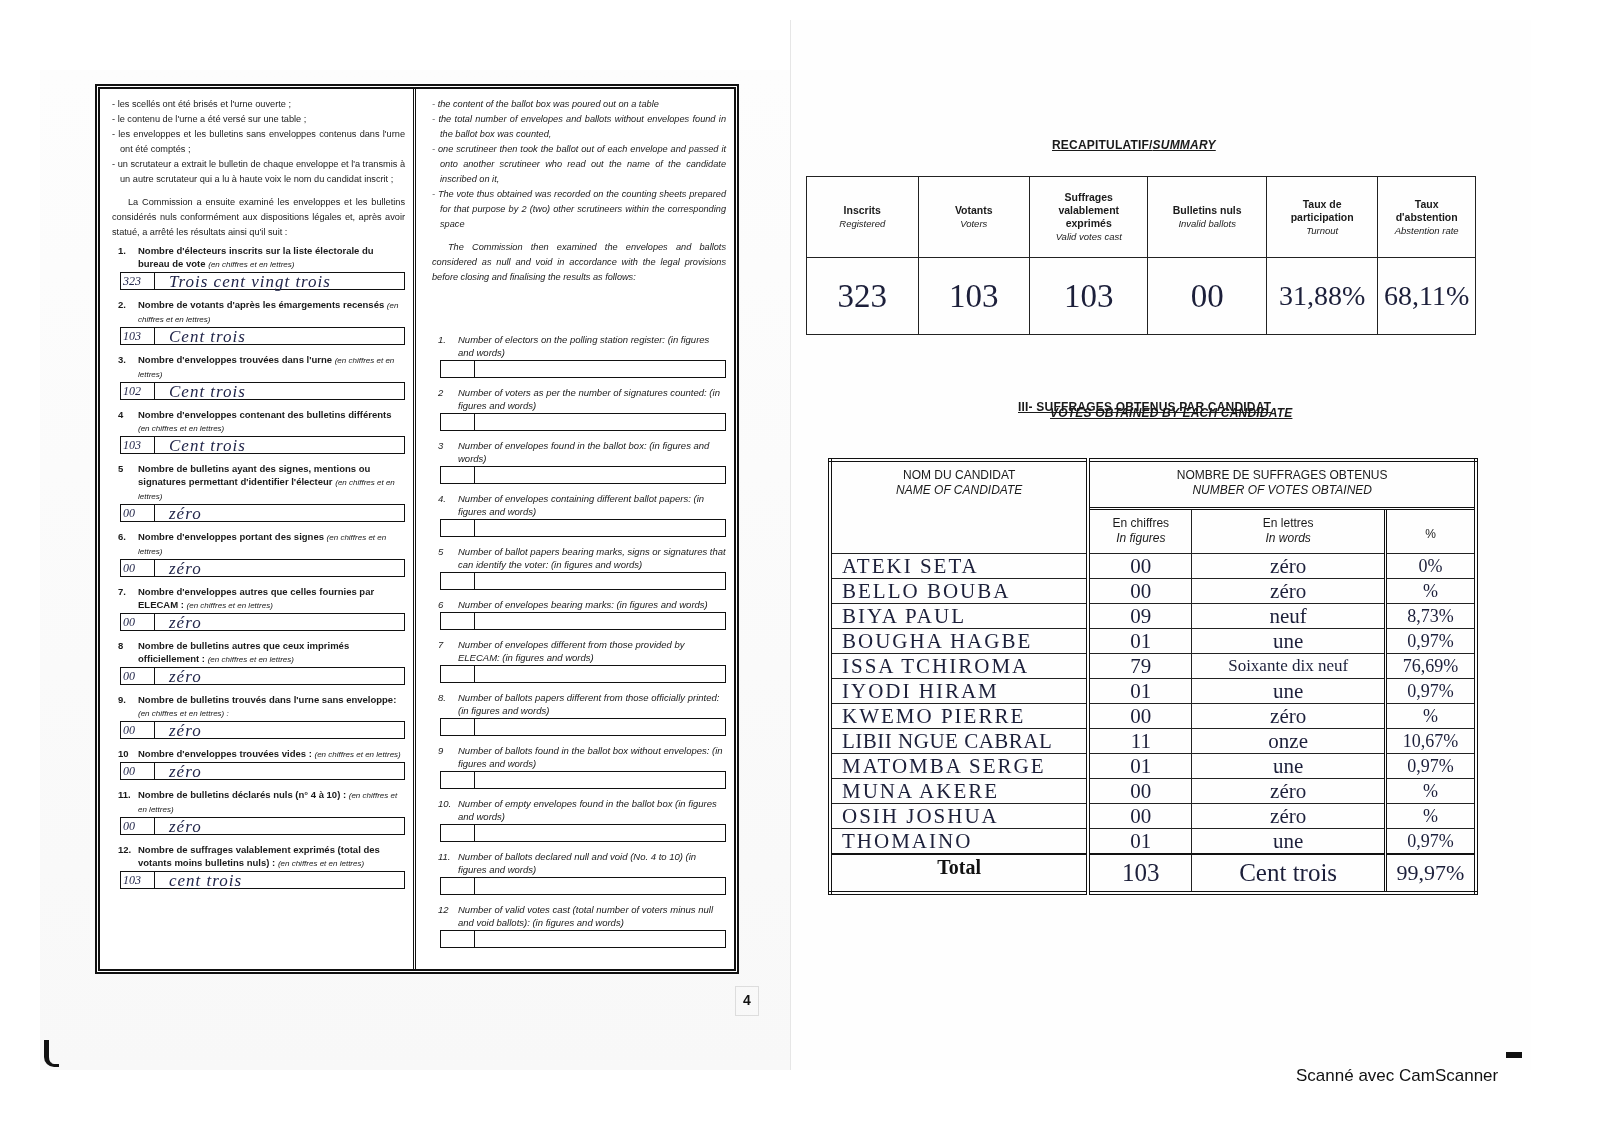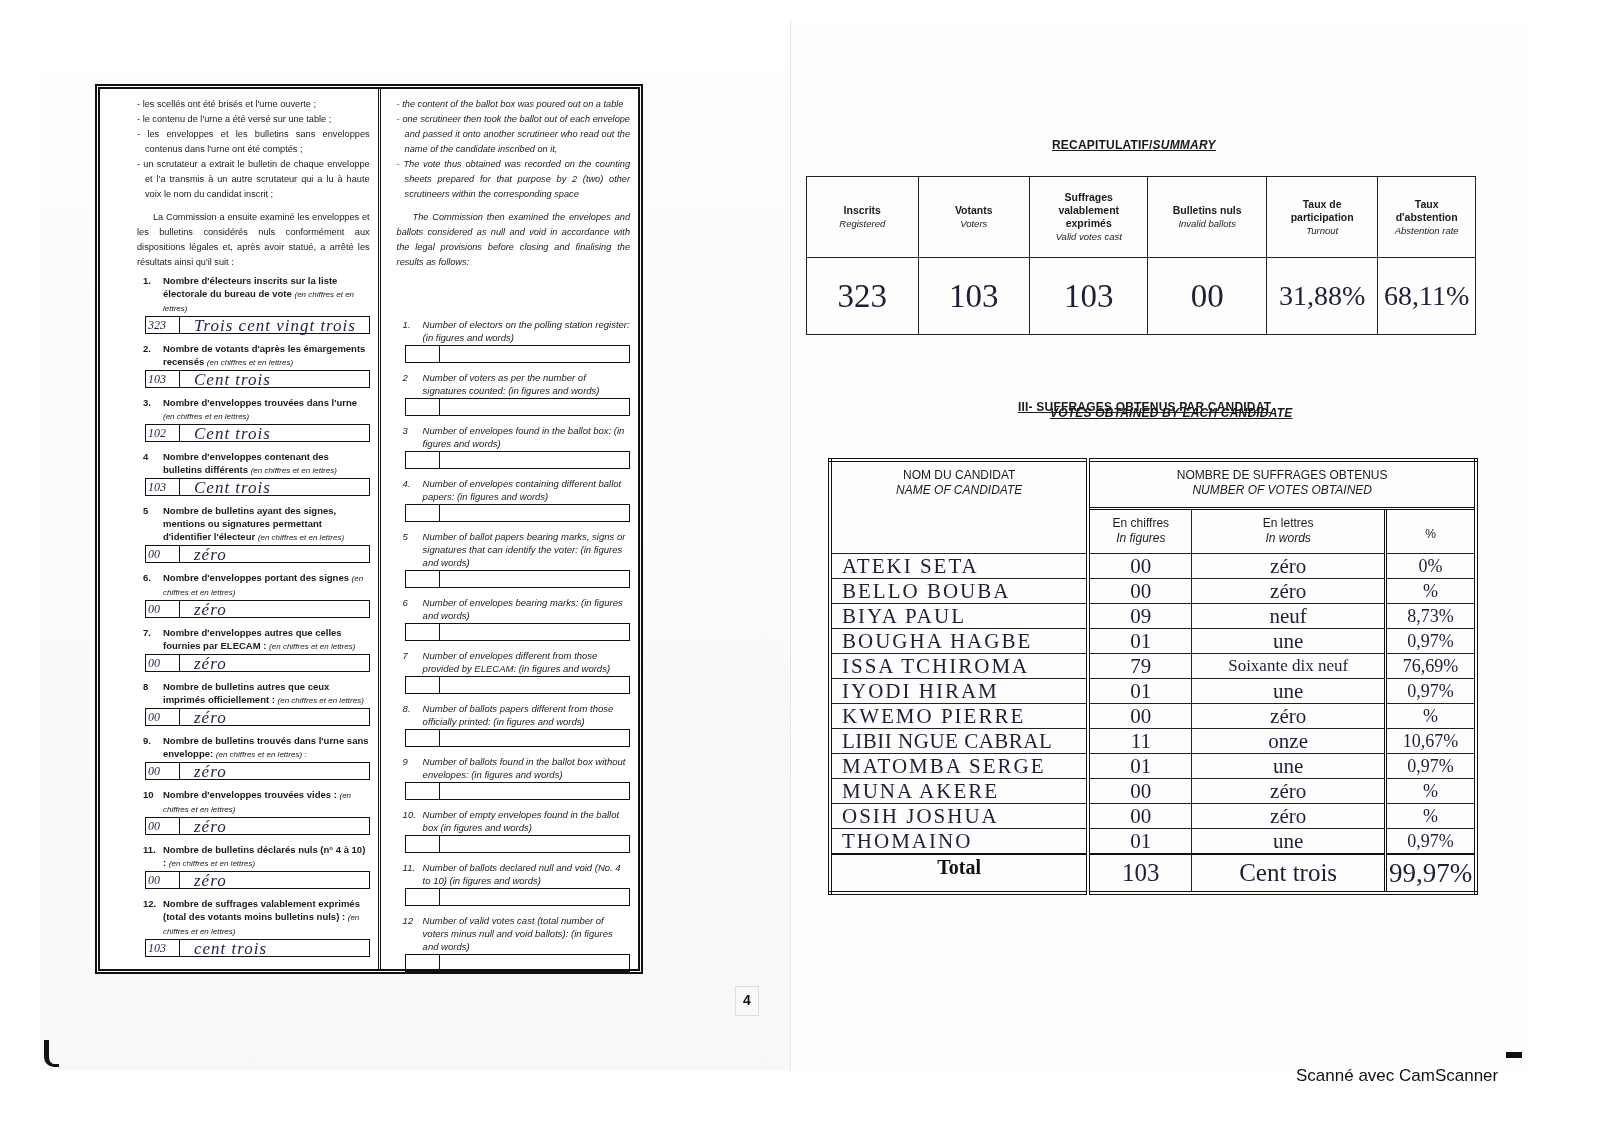--- a/index.html
+++ b/index.html
@@ -17,23 +17,23 @@
       position: absolute; left: 790px; top: 20px; width: 740px; height: 1050px;
       background: #fefefe;
       border-left: 1px solid #e6e6e6;
     }
     .left-edge-mark { position:absolute; left:44px; top:1040px; width:10px; height:24px;
       border-left:5px solid #111; border-bottom:3px solid #111; border-bottom-left-radius:10px; }
     .right-edge-mark { position:absolute; left:1506px; top:1052px; width:16px; height:6px; background:#111; }
 
     
     .form {
-      position: absolute; left: 95px; top: 84px; width: 548px; height: 890px;
+      position: absolute; left: 95px; top: 84px; width: 644px; height: 890px;
       border: 4px double #111; border-width: 5px; border-style: double;
-      box-sizing: border-box; display: flex; background: #fff; padding-left: 25px;
+      box-sizing: border-box; display: flex; background: #fff;
     }
     .form-col { box-sizing: border-box; padding: 8px 8px 6px 12px; font-size: 9.2px; line-height: 15px; }
     .form-col.fr { width: 318px; border-right: 3px double #111; }
     .form-col.en { width: 320px; font-style: italic; padding-left: 16px; }
     .bullets { margin: 0; padding: 0; list-style: none; }
     .bullets li { text-align: justify; padding-left: 8px; text-indent: -8px; }
     .bullets li::before { content: "- "; }
     .intro-para { text-indent: 16px; text-align: justify; margin: 8px 0 4px 0; }
     .item { margin-top: 4px; }
     .item-label { display: flex; font-weight: bold; font-size: 9.5px; line-height: 13px; }
@@ -65,21 +65,21 @@
     .votes th { font-weight: normal; font-size: 12px; line-height: 15px; text-align: center; vertical-align: top; padding-top: 6px; }
     .votes th em { display: block; font-style: italic; }
     .votes .col-sep { border-left: 4px double #111; }
     .votes td { height: 22px; font-family: "Liberation Serif", serif; font-size: 21px; color: #1c1f3a; line-height: 22px; }
     .votes td.name { padding-left: 10px; letter-spacing: 2px; text-transform: uppercase; }
     .votes td.fig, .votes td.words, .votes td.pct { text-align: center; }
     .votes td.pct { font-size: 18px; }
     .votes tr.total td { height: 34px; border-top: 2px solid #111; }
     .votes tr.total td.label { text-align: center; font-family: "Liberation Serif", serif; font-weight: bold; font-size: 20px; color:#111; vertical-align: top; }
     .votes tr.total td.fig, .votes tr.total td.words { font-size: 25px; }
-    .votes tr.total td.pct { font-size: 27px; }
+    .votes tr.total td.pct { font-size: 22px; }
 
     .footer-brand { position: absolute; left: 1296px; top: 1066px; font-family: "Liberation Sans", sans-serif; font-size: 17px; color: #111; }
     .page-marker { position: absolute; width: 22px; height: 28px; border: 1px solid #ddd; font-size: 14px; font-weight: bold; text-align: center; line-height: 26px; color: #111; }
   </style>
 </head>
 <body>
 
 <div class="page-shadow-left"></div>
 <div class="page-shadow-right"></div>
 <div class="left-edge-mark"></div>
@@ -213,20 +213,21 @@
       <div class="answer-box">
           <span class="answer-fig">103</span>
           <span class="answer-words">cent trois</span>
         </div>
     </div>
   </div>
 
   <div class="form-col en">
     <ul class="bullets">
       <li>the content of the ballot box was poured out on a table</li>
+      <li>the total number of envelopes and ballots without envelopes found in the ballot box was counted,</li>
       <li>one scrutineer then took the ballot out of each envelope and passed it onto another scrutineer who read out the name of the candidate inscribed on it,</li>
       <li>The vote thus obtained was recorded on the counting sheets prepared for that purpose by 2 (two) other scrutineers within the corresponding space</li>
     </ul>
     <p class="intro-para">The Commission then examined the envelopes and ballots considered as null and void in accordance with the legal provisions before closing and finalising the results as follows:</p>
     <div style="height:40px"></div>
 
     <div class="item">
         <div class="item-label">
           <span class="item-num">1.</span>
           <span class="item-text">Number of electors on the polling station register: (in figures and words)</span>

